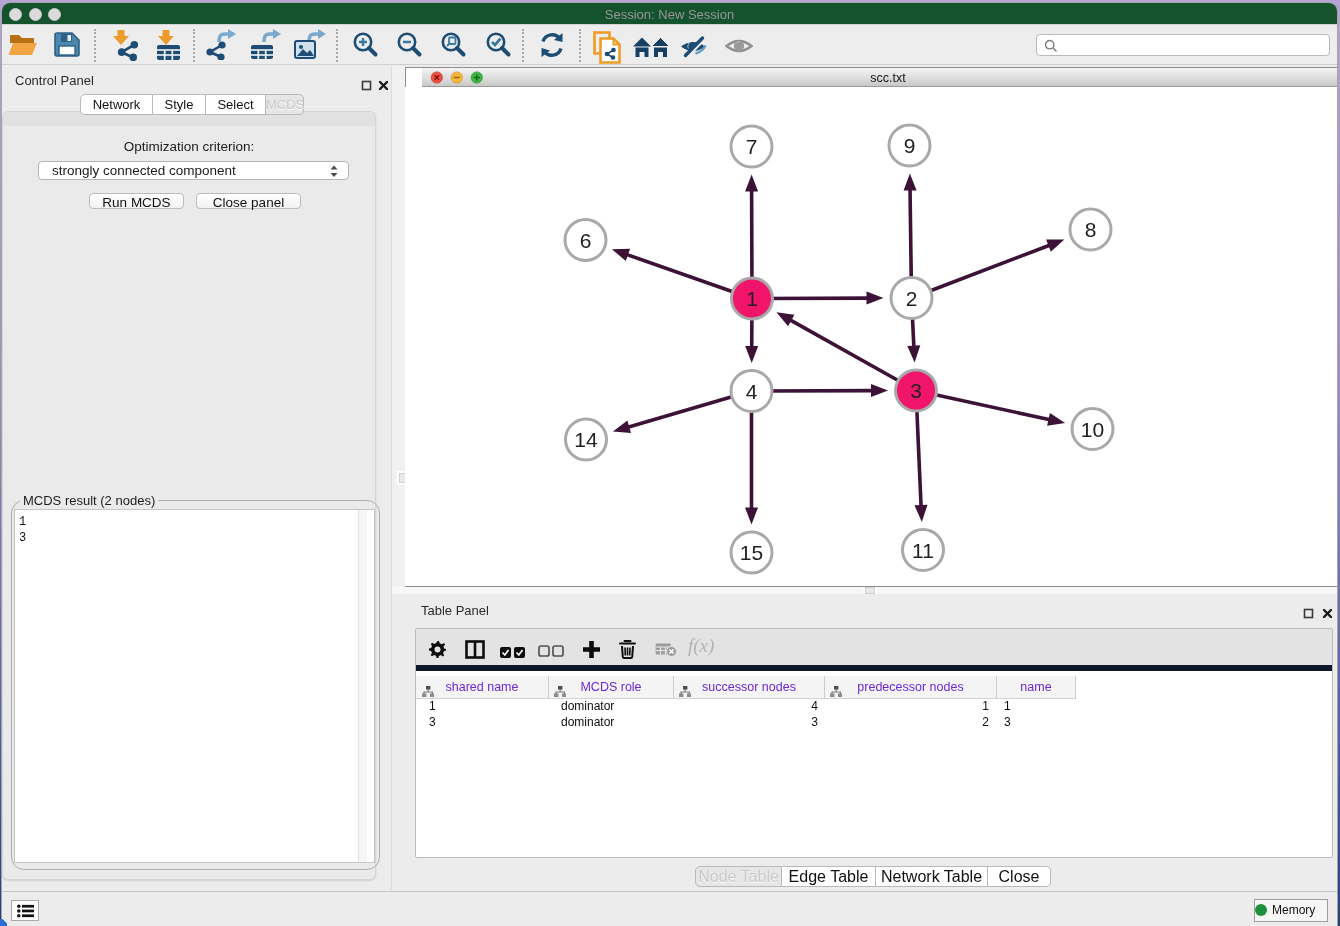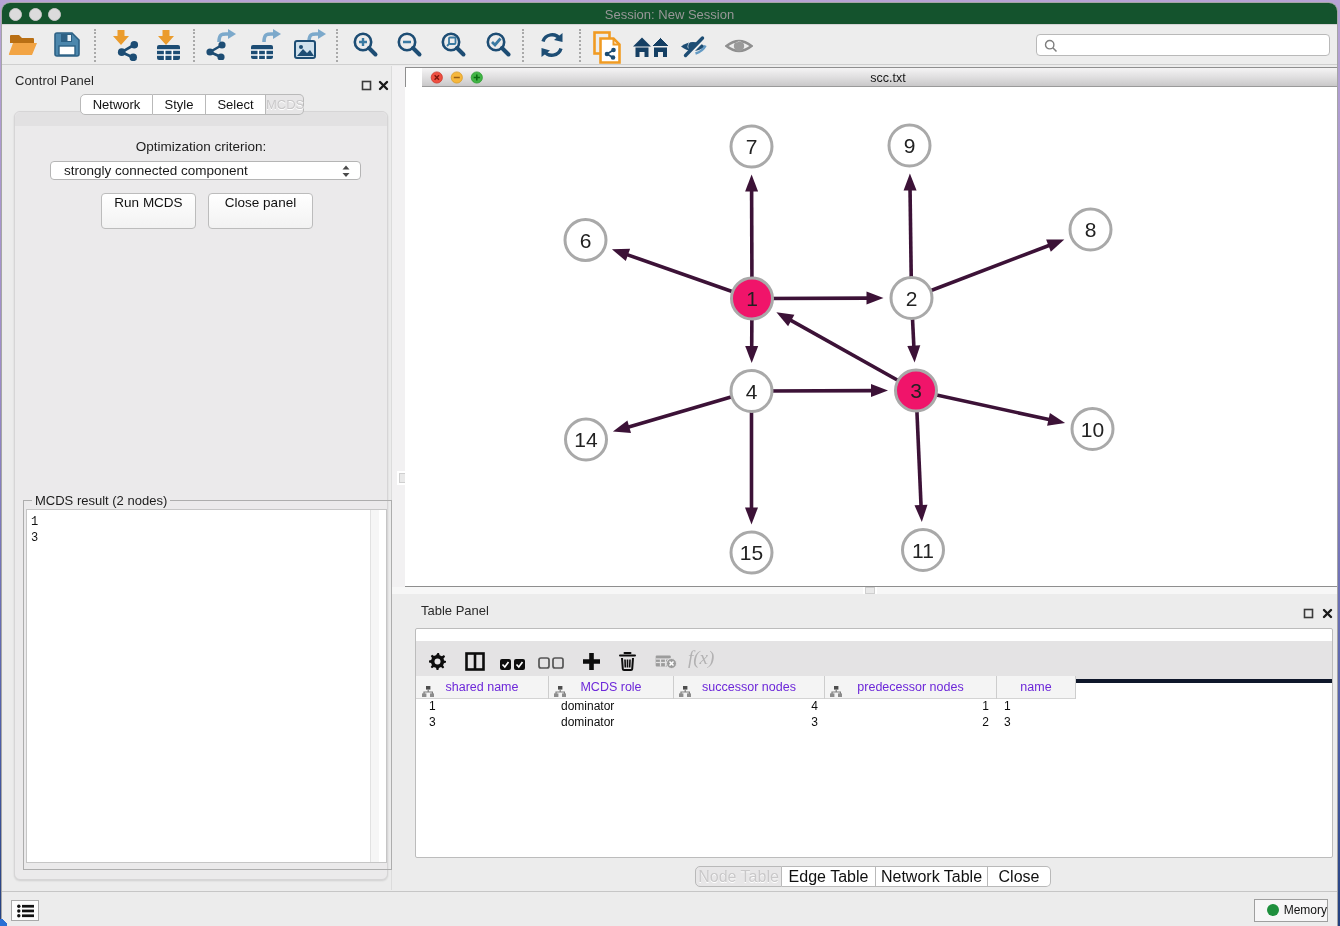--- a/index.html
+++ b/index.html
@@ -9,55 +9,55 @@
 .titlebar{position:absolute;left:0;top:0;width:100%;height:22px;background:#14532d;border-bottom:1px solid #d4d3d4}
 .tl{position:absolute;top:5px;width:13px;height:13px;border-radius:50%;background:#dcdbdc;border:1px solid #c8c7c8}
 .wtitle{position:absolute;top:4px;width:100%;text-align:center;font-size:13px;color:#989798}
 .toolbar{position:absolute;left:0;top:23px;width:100%;height:39px;background:#ededed;border-bottom:1px solid #cfcfcf}
 .tsep{position:absolute;top:3px;height:33px;width:0;border-left:2px dotted #a9a9a9}
 .ticon{position:absolute;top:0}
 .search{position:absolute;left:1034px;top:8px;width:294px;height:22px;background:#fff;border:1px solid #b9b9b9;border-radius:4px}
 
 .cp{position:absolute;left:0;top:63px;width:390px;height:824px;background:#ececec;border-right:1px solid #dcdcdc}
 .cptitle{position:absolute;left:13px;top:7px;font-size:13px;color:#2b2b2b}
-.cpcontent{position:absolute;left:12px;top:45px;width:374px;height:769px;background:#ebeaeb;border:1px solid #d6d5d6;border-radius:6px;box-shadow:0 1px 2px rgba(0,0,0,.12)}
+.cpcontent{position:absolute;left:0;top:45px;width:374px;height:769px;background:#ebeaeb;border:1px solid #d6d5d6;border-radius:6px;box-shadow:0 1px 2px rgba(0,0,0,.12)}
 .cpband{position:absolute;left:0;top:0;width:100%;height:14px;background:#e2e1e2;border-radius:6px 6px 0 0}
 .tabs{position:absolute;top:28px;height:21px;display:flex;font-size:13px}
 .tab{height:21px;line-height:20px;text-align:center;background:#fff;border:1px solid #b9b9b9;border-left:none;color:#111;padding:0}
 .tab.first{border-left:1px solid #b9b9b9;border-radius:5px 0 0 5px}
 .tab.last{border-radius:0 5px 5px 0}
 .tab.sel{background:#e7e6e7;color:#c9c8c9;text-shadow:0 1px 0 #fff}
 .optlabel{position:absolute;left:0;top:27px;width:100%;text-align:center;font-size:13.5px;color:#1c1c1c}
 .combo{position:absolute;left:35px;top:49px;width:311px;height:19px;background:#fff;border:1px solid #b5b5b5;border-radius:4px;font-size:13.5px;line-height:17px;padding-left:13px;color:#1a1a1a}
-.btn{position:absolute;top:81px;height:36px;background:linear-gradient(#fff,#f2f2f2);border:1px solid #bcbcbc;border-radius:4px;font-size:13.5px;text-align:center;line-height:18px;color:#111}
-.fieldset{position:absolute;left:8px;top:388px;width:369px;height:370px;border:1px solid #adadad;border-radius:0}
+.btn{position:absolute;top:81px;height:16px;background:linear-gradient(#fff,#f2f2f2);border:1px solid #bcbcbc;border-radius:4px;font-size:13.5px;text-align:center;line-height:18px;color:#111}
+.fieldset{position:absolute;left:8px;top:388px;width:369px;height:370px;border:1px solid #adadad;border-radius:13px}
 .legend{position:absolute;left:8px;top:-8px;background:#ebeaeb;padding:0 3px;font-size:13px;color:#1c1c1c}
 .resultbox{position:absolute;left:2px;top:8px;right:4px;bottom:6px;background:#fff;border:1px solid #c6c6c6;font-family:"Liberation Mono",monospace;font-size:12px;color:#111;padding:4px 0 0 4px;line-height:16px}
 .vtrack{position:absolute;right:7px;top:0;bottom:0;width:9px;background:#f6f6f6;border-left:1px solid #e2e2e2}
 
 .gutv{position:absolute;left:390px;top:63px;width:13px;height:521px;background:#f2f1f2}
 .grip{position:absolute;background:#e9e9e9;border:1px solid #cfcfcf;box-shadow:0 0 0 2px #fff}
 
 .netwin{position:absolute;left:403px;top:64px;width:934px;height:520px;border:1px solid #8e8e8e;background:#fff}
 .nettitle{position:absolute;left:16px;top:0;width:100%;height:19px;background:linear-gradient(#f5f4f5,#dcdbdc 60%,#c9c8c9);border-bottom:1px solid #9a9a9a}
 .netname{position:absolute;top:3px;width:100%;text-align:center;font-size:12.5px;color:#161616}
 .canvas{position:absolute;left:-1px;top:19px;width:933px;height:499px;background:#fff;overflow:hidden}
 .hgut{position:absolute;left:390px;top:584px;width:947px;height:7px;background:#f7f7f7}
 
 .tp{position:absolute;left:390px;top:591px;width:947px;height:296px;background:#ececec}
 .tptitle{position:absolute;left:29px;top:9px;font-size:13px;color:#2b2b2b}
 .tpinner{position:absolute;left:23px;top:34px;width:918px;height:230px;background:#fff;border:1px solid #bcbcbc;border-radius:2px}
-.tptools{position:absolute;left:0;top:12px;width:100%;height:42px;background:#e4e3e4;border-bottom:4px solid #0f172a}
+.tptools{position:absolute;left:0;top:0;width:100%;height:42px;background:#e4e3e4;border-bottom:6px solid #0f172a}
 .thead{position:absolute;left:0;top:47px;width:660px;height:23px;background:#f4f4f4;border-bottom:1px solid #d4d4d4;font-size:12.5px;color:#6d28d9}
 .th{position:absolute;top:0;height:23px;border-right:1px solid #cdcdcd;text-align:center;line-height:22px}
 .cell{position:absolute;font-size:12px;color:#0d0d0d;height:16px;line-height:16px}
 .btabs{position:absolute;top:273px;height:21px;display:flex;font-size:16px}
 
 .status{position:absolute;left:0;top:888px;width:100%;height:36px;background:#ececec;border-top:1px solid #c6c6c6}
-.membtn{position:absolute;right:9px;top:7px;width:74px;height:23px;background:#f7f6f7;border:1px solid #9f9f9f;font-size:12px;text-align:right;line-height:21px;color:#111}
+.membtn{position:absolute;right:9px;top:7px;width:74px;height:23px;background:#f7f6f7;border:1px solid #9f9f9f;font-size:12px;text-align:left;line-height:21px;color:#111}
 .listbtn{position:absolute;left:9px;top:8px;width:28px;height:21px;background:#fcfcfc;border:1px solid #a9a9a9}
 </style></head>
 <body>
 <div id="win">
 <div class="titlebar">
 <div class="tl" style="left:7px"></div>
       <div class="tl" style="left:27px"></div>
       <div class="tl" style="left:46px"></div>
 <div class="wtitle">Session: New Session</div>
 </div>

